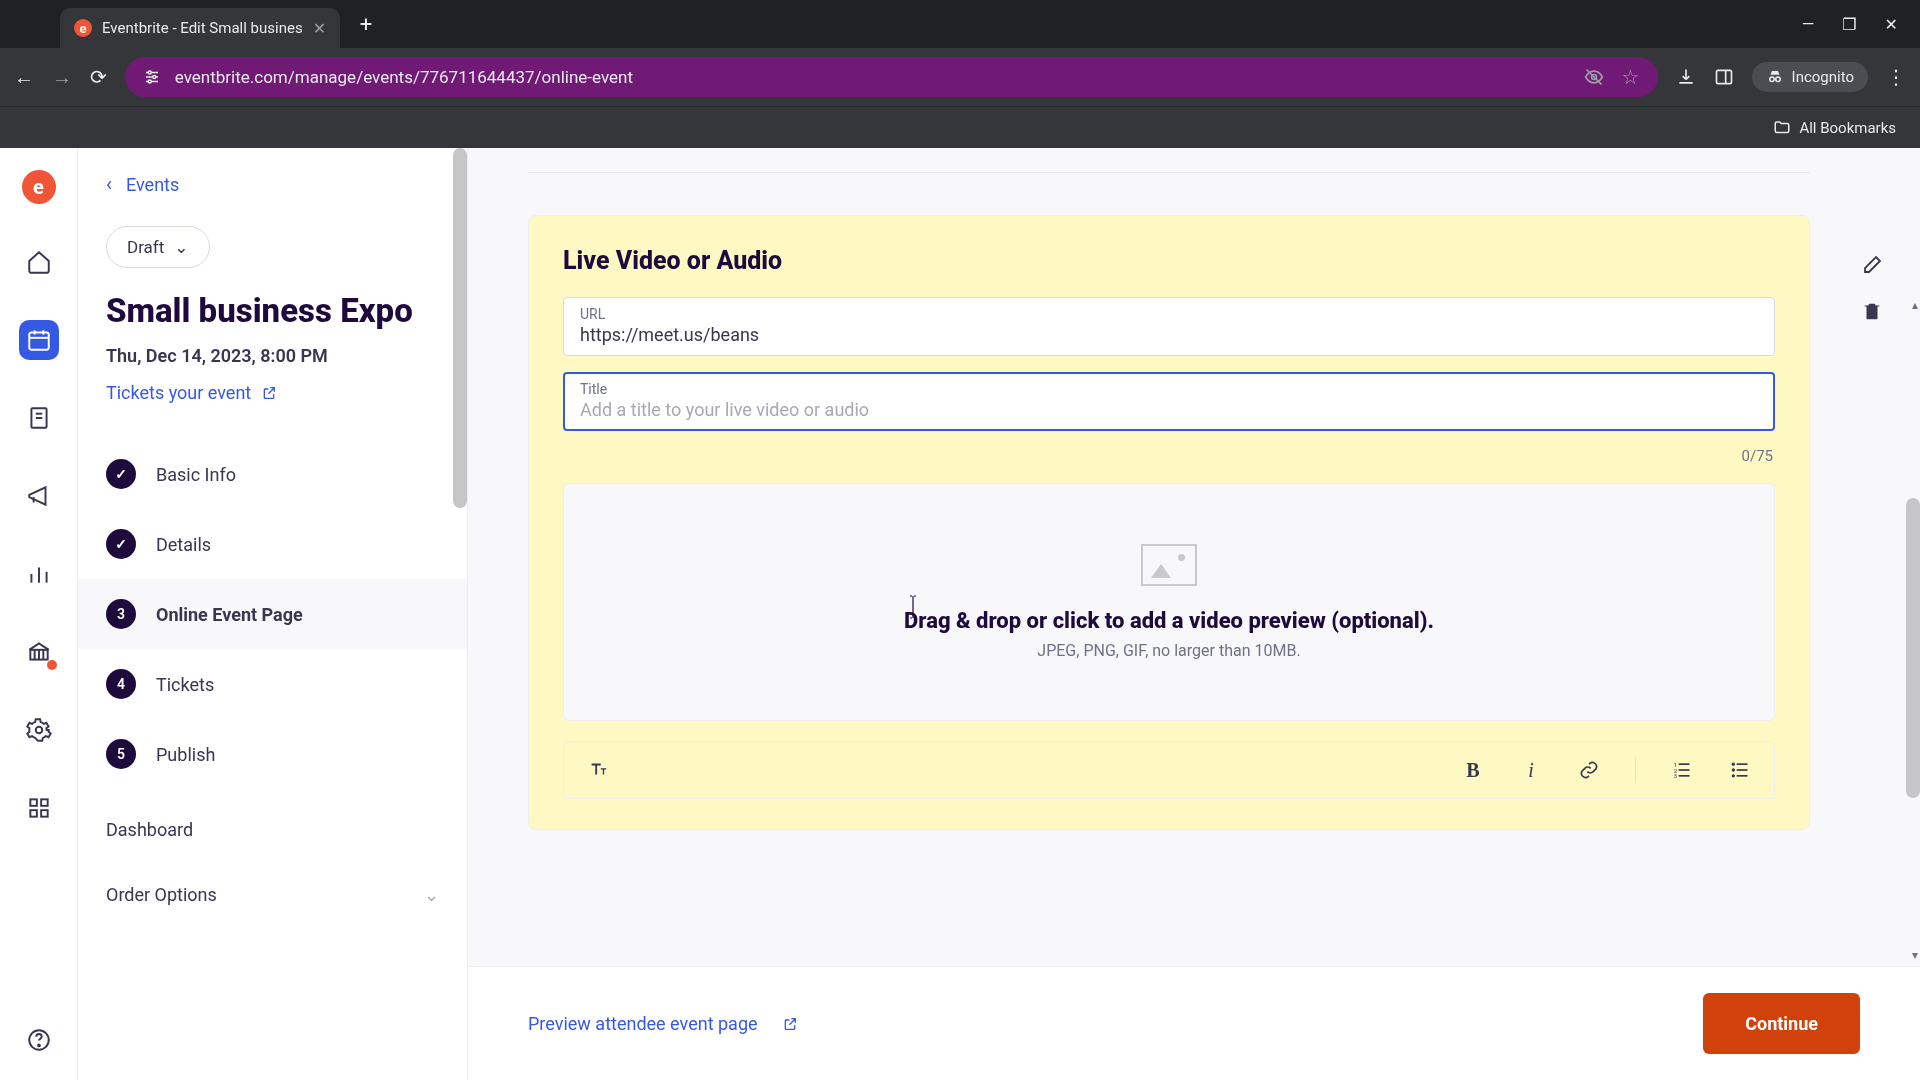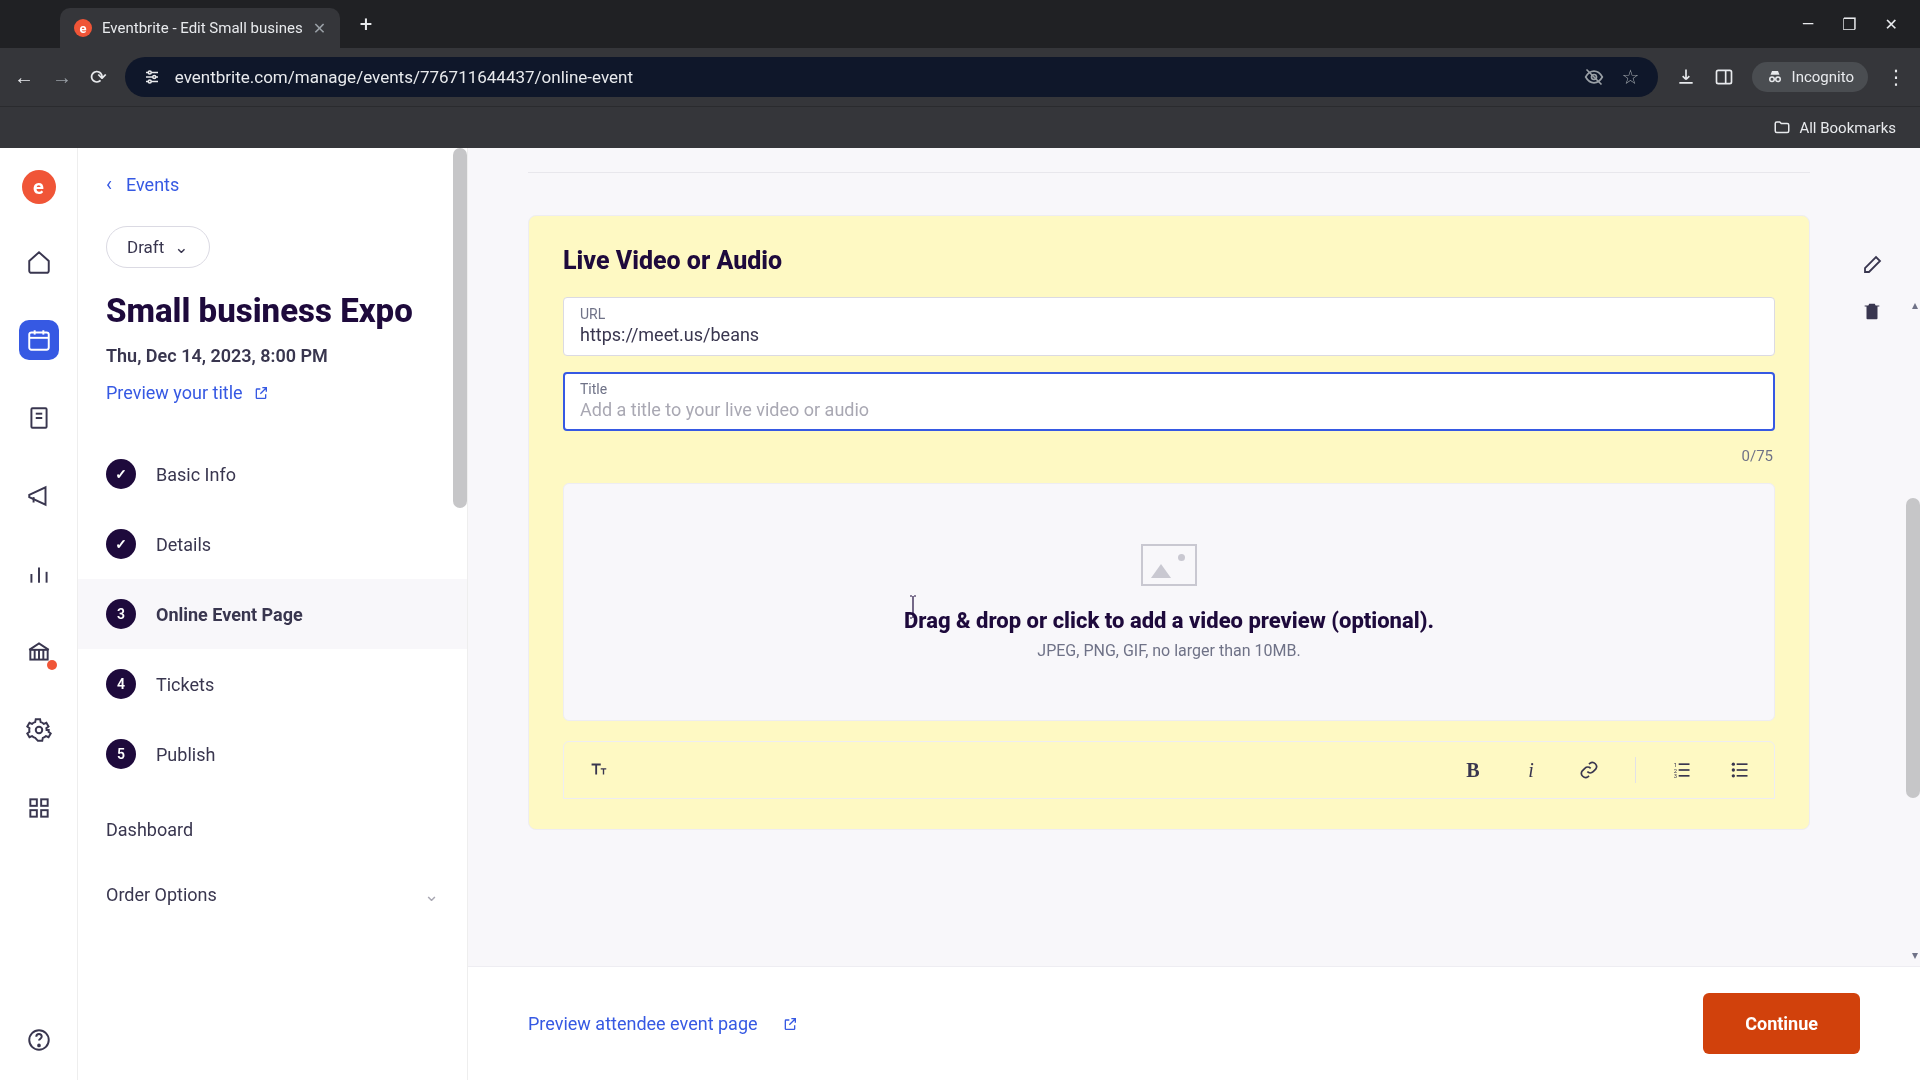--- a/index.html
+++ b/index.html
@@ -13,21 +13,21 @@
 .tab-favicon { width: 18px; height: 18px; background: #f05537; border-radius: 50%; display: flex; align-items: center; justify-content: center; color: #fff; font-weight: bold; font-size: 13px; }
 .tab-title { font-size: 15px; color: #e8eaed; flex: 1; white-space: nowrap; overflow: hidden; text-overflow: ellipsis; }
 .tab-close { font-size: 16px; color: #9aa0a6; cursor: pointer; }
 .new-tab { width: 32px; height: 32px; display: flex; align-items: center; justify-content: center; color: #e8eaed; font-size: 22px; cursor: pointer; border-radius: 50%; margin-left: 6px; }
 .window-controls { margin-left: auto; display: flex; gap: 28px; padding-right: 14px; }
 .window-controls span { color: #e8eaed; font-size: 16px; cursor: pointer; }
 
 .nav-bar { height: 58px; display: flex; align-items: center; padding: 0 14px; gap: 18px; background: #35363a; }
 .nav-icon { color: #9aa0a6; font-size: 20px; cursor: pointer; }
 .nav-icon.active { color: #e8eaed; }
-.url-bar { flex: 1; background: #0f172a; border-radius: 24px; height: 40px; display: flex; align-items: center; padding: 0 18px; gap: 14px; }
+.url-bar { flex: 1; background: #701a75; border-radius: 24px; height: 40px; display: flex; align-items: center; padding: 0 18px; gap: 14px; }
 .url-text { color: #e8eaed; font-size: 17px; }
 .url-right { margin-left: auto; display: flex; gap: 18px; align-items: center; }
 .incognito-badge { background: #4a4d51; border-radius: 20px; padding: 6px 14px; display: flex; align-items: center; gap: 8px; color: #e8eaed; font-size: 15px; }
 .bookmarks-bar { height: 42px; display: flex; align-items: center; justify-content: flex-end; padding: 0 24px; background: #35363a; border-top: 1px solid #2a2b2e; }
 .bookmarks-item { display: flex; align-items: center; gap: 8px; color: #e8eaed; font-size: 15px; cursor: pointer; }
 
 
 .app { display: flex; height: calc(1080px - 148px); background: #f8f7fa; }
 .icon-rail { width: 78px; background: #fff; display: flex; flex-direction: column; align-items: center; padding-top: 22px; gap: 38px; border-right: 1px solid #eee; }
 .brand-logo { width: 34px; height: 34px; background: #f05537; border-radius: 50%; display: flex; align-items: center; justify-content: center; color: #fff; font-weight: bold; font-size: 20px; }
@@ -245,21 +245,21 @@
       <span class="back-chevron">‹</span>
       <span>Events</span>
     </div>
     <div class="status-pill">
       <span>Draft</span>
       <span>⌄</span>
     </div>
     <div class="event-title">Small business Expo</div>
     <div class="event-date">Thu, Dec 14, 2023, 8:00 PM</div>
     <div class="preview-link">
-      <span>Preview your title</span>
+      <span>Tickets your event</span>
       <svg width="16" height="16" viewBox="0 0 24 24" fill="none" stroke="#3659e3" stroke-width="2">
           <path d="M14 4h6v6M20 4l-9 9M19 14v5a1 1 0 01-1 1H6a1 1 0 01-1-1V7a1 1 0 011-1h5"></path>
         </svg>
     </div>
 
     <div class="steps">
       <div class="step">
         <div class="step-badge done"></div>
         <span>Basic Info</span>
       </div>

